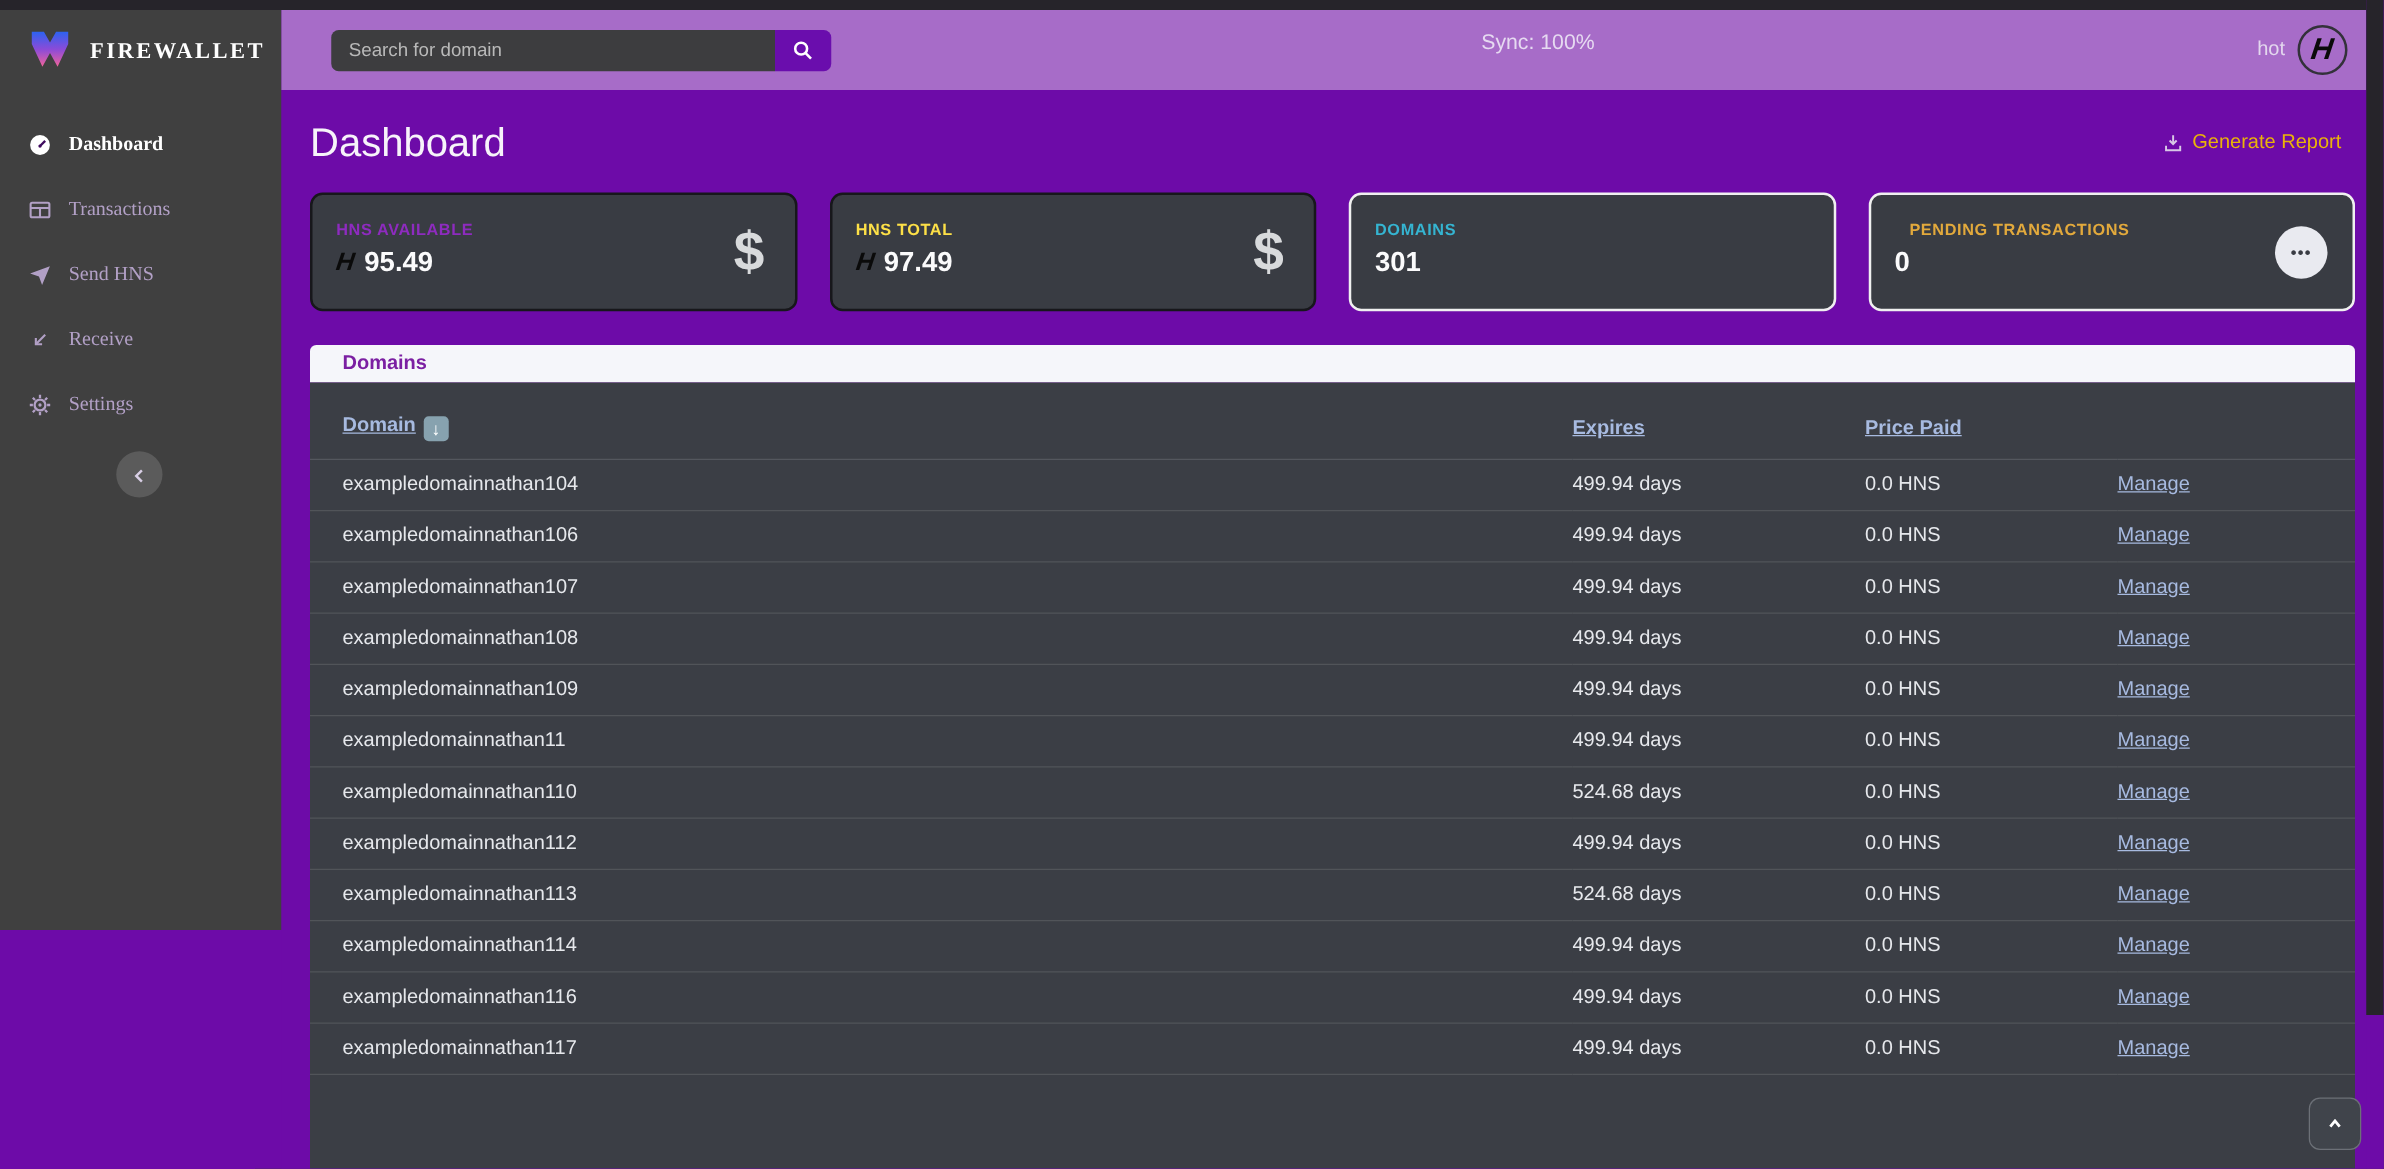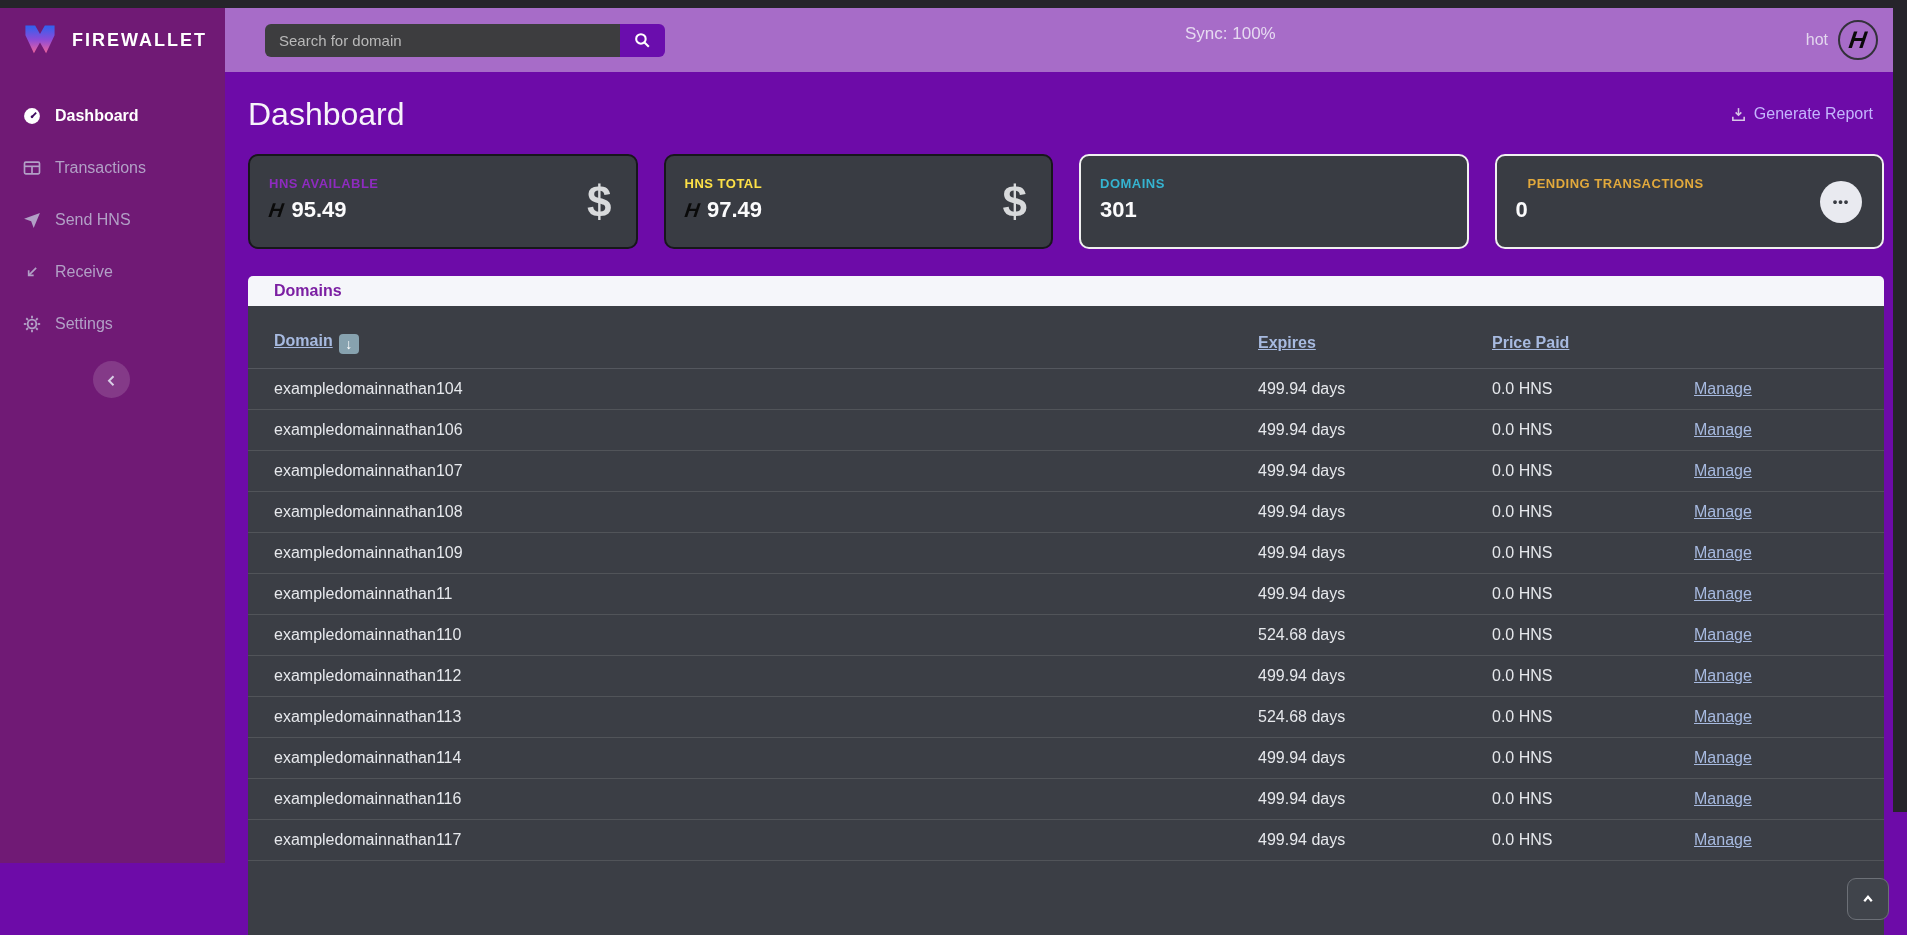--- a/index.html
+++ b/index.html
@@ -10,21 +10,21 @@
     position:relative;
     overflow:hidden;
     color:#fff;
   }
   
   .top-strip { position:absolute; left:0; top:0; width:1907px; height:8px; background:#26242a; z-index:40; }
   .scroll-strip { position:absolute; right:0; top:0; width:14px; height:935px; background:#6d0ba8; z-index:41; }
   .scroll-thumb { position:absolute; left:0; top:0; width:14px; height:812px; background:#26242a; }
 
   
-  .sidebar { position:absolute; left:0; top:8px; width:225px; height:855px; background:#701a75; z-index:10; }
+  .sidebar { position:absolute; left:0; top:8px; width:225px; height:736px; background:#404040; z-index:10;font-family:Liberation Serif, serif; }
   .brand { display:flex; align-items:center; gap:12px; height:64px; padding-left:20px; }
   .brand-logo { width:40px; height:34px; flex:0 0 auto; }
   .brand-name { font-size:18px; font-weight:bold; letter-spacing:2px; color:#ffffff; }
   .nav { margin-top:18px; }
   .nav-item { display:flex; align-items:center; gap:13px; height:52px; padding-left:22px; color:#b2a0c6; font-size:16px; cursor:pointer; }
   .nav-item.active { color:#ffffff; font-weight:bold; }
   .nav-icon { width:20px; height:20px; flex:0 0 auto; display:inline-flex; }
   .collapse-btn { position:absolute; left:93px; top:353px; width:37px; height:37px; border-radius:50%;
     background:rgba(255,255,255,0.14); display:flex; align-items:center; justify-content:center; cursor:pointer; }
 
@@ -43,21 +43,21 @@
   .wallet-avatar { width:40px; height:40px; border-radius:50%; border:2px solid #33313a;
     display:flex; align-items:center; justify-content:center; cursor:pointer; }
   .hns-h { font-weight:900; font-style:italic; transform:skewX(-8deg); color:#0a0a0a; display:inline-block; }
   .wallet-avatar .hns-h { font-size:24px; line-height:1; }
 
   
   .main { position:absolute; left:225px; top:72px; width:1668px; height:863px; background:#6d0ba8; }
   .page-header { position:absolute; left:23px; right:20px; top:18px; height:48px;
     display:flex; justify-content:space-between; align-items:center; }
   .page-title { font-size:32px; font-weight:400; color:#f7f3fa; }
-  .report-link { display:flex; align-items:center; gap:7px; color:#c4b5fd; font-size:16px; cursor:pointer; }
+  .report-link { display:flex; align-items:center; gap:7px; color:#eab308; font-size:16px; cursor:pointer; }
 
   
   .cards-row { position:absolute; left:23px; top:82px; width:1636px; height:95px; display:flex; gap:26px; }
   .card { flex:1; background:#393c43; border-radius:10px; height:95px; position:relative;
     padding:20px 20px 0 19px; }
   .card.border-dark { border:2px solid #17171b; }
   .card.border-light { border:2px solid #f0f0f0; }
   .card-label { font-size:13px; font-weight:bold; letter-spacing:0.5px; }
   .card-value { margin-top:6px; font-size:22px; font-weight:bold; color:#fbfbfc; display:flex; align-items:center; gap:8px; }
   .card-value .hns-h { font-size:20px; }

